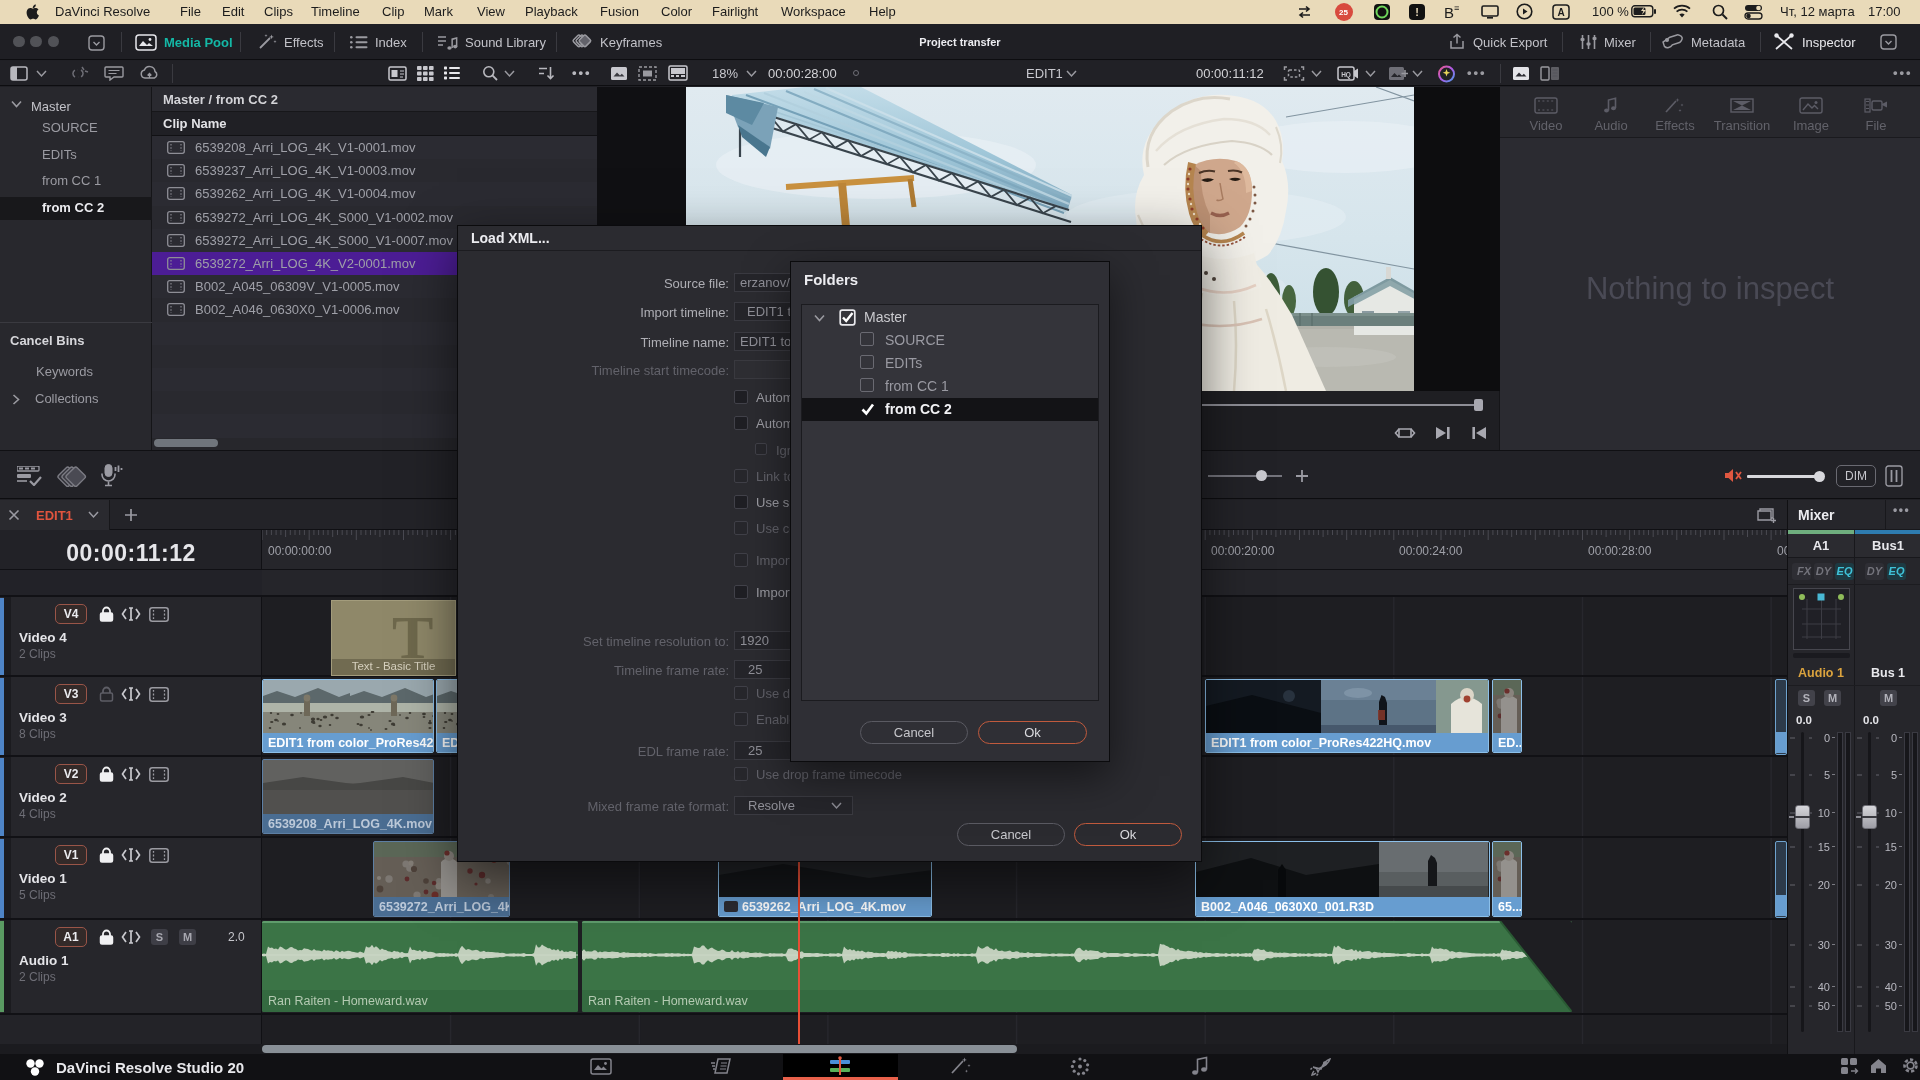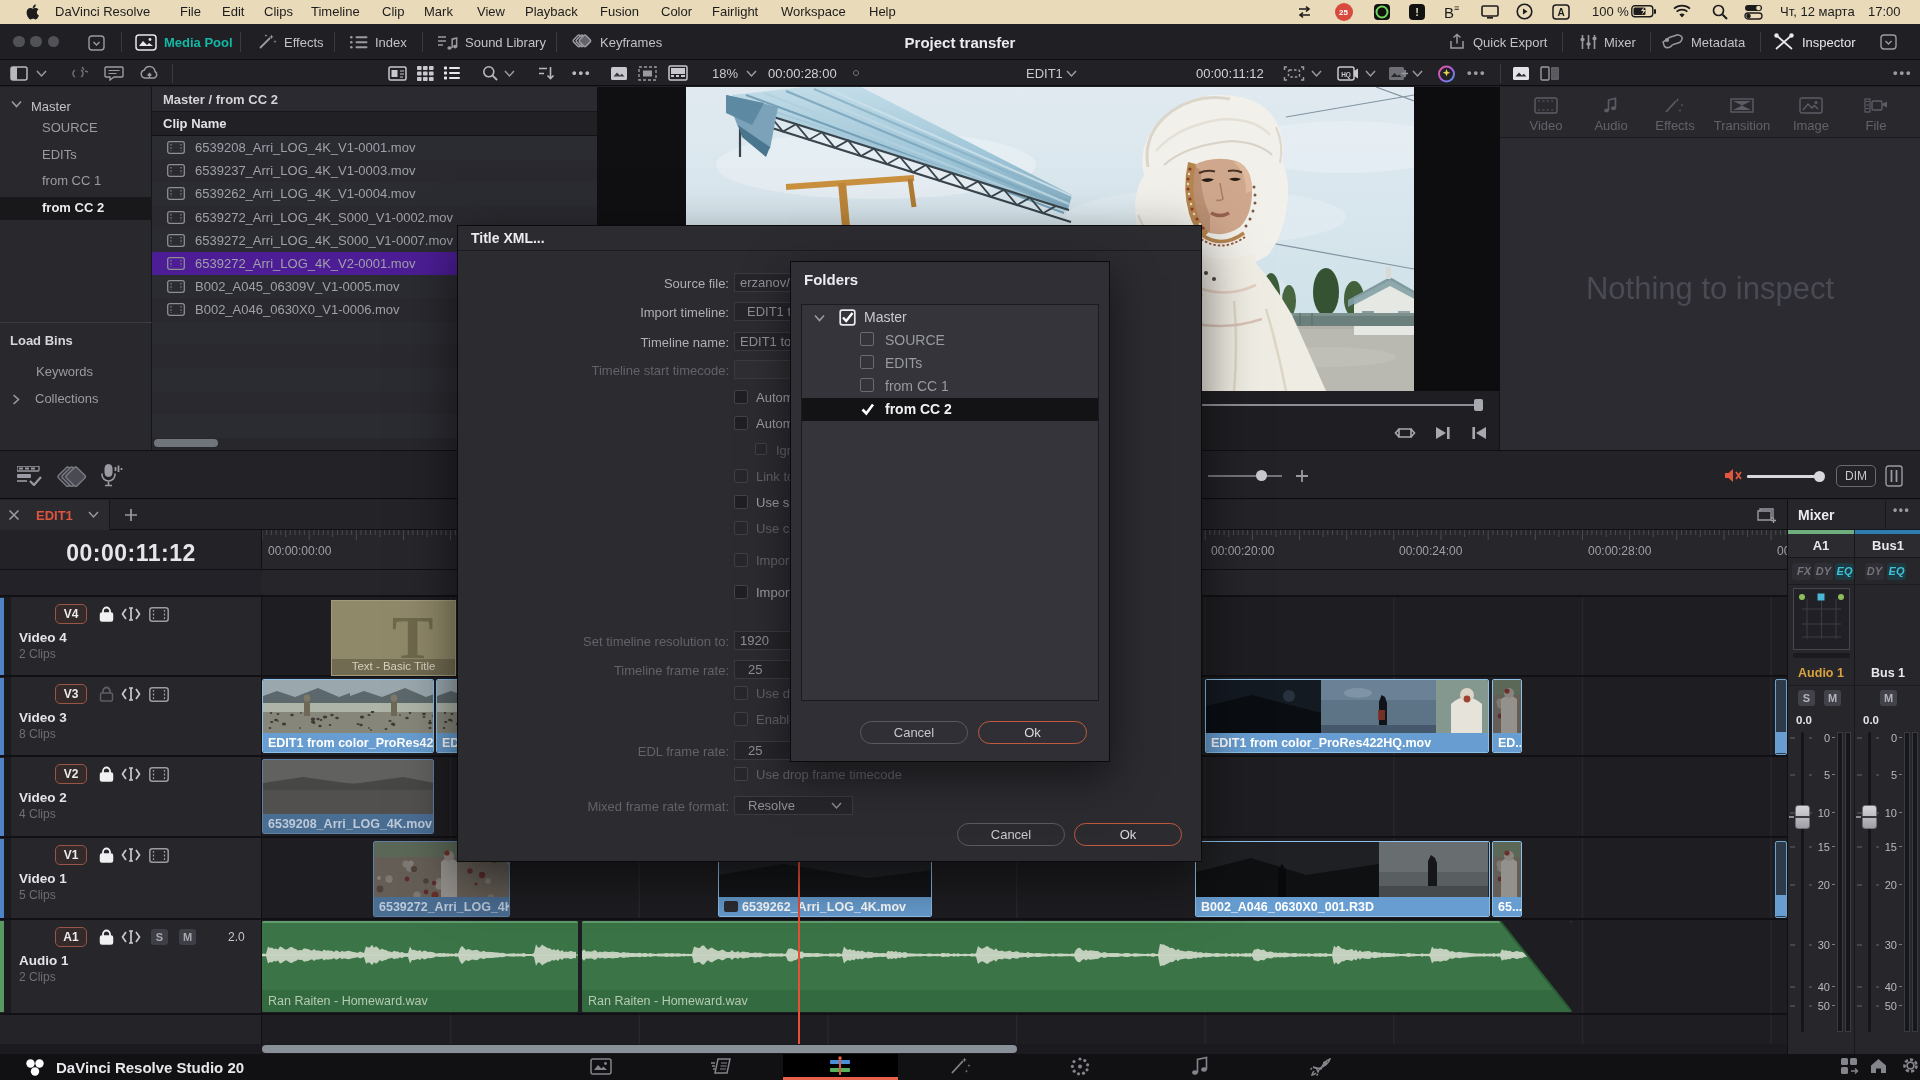--- a/index.html
+++ b/index.html
@@ -170,21 +170,21 @@
   <div class="tbItem" style="left:567px">
     <svg width="26" height="18" viewBox="0 0 26 18">
           <g fill="none" stroke="#9a9aa0" stroke-width="1.5">
             <rect x="6.2" y="2.8" transform="rotate(45 10.7 9)" width="9" height="9" rx="1.5"></rect>
             <rect x="9.2" y="2.8" transform="rotate(45 13.7 9)" width="9" height="9" rx="1.5"></rect>
             <rect x="12.2" y="2.8" transform="rotate(45 16.7 9)" width="9" height="9" rx="1.5" fill="#62626a"></rect>
           </g>
         </svg>
     <span>Keyframes</span>
   </div>
-  <div class="abs" style="left:860px;top:0;width:200px;height:36px;display:flex;align-items:center;justify-content:center;color:#ececf0;font-weight:bold;font-size:15px">Project transfer</div>
+  <div class="abs" style="left:860px;top:0;width:200px;height:36px;display:flex;align-items:center;justify-content:center;color:#ececf0;font-weight:bold;font-size:11px">Project transfer</div>
   <div class="tbItem" style="left:1448px">
     <svg width="18" height="18" viewBox="0 0 18 18">
           <g stroke="#9a9aa0" stroke-width="1.5" fill="none">
             <path d="M9 1.5v9M5.5 4.5L9 1.5l3.5 3"></path>
             <path d="M3 8v7h12V8"></path>
           </g>
         </svg>
     <span>Quick Export</span>
   </div>
   <div class="tbSep" style="left:1562px"></div>
@@ -369,21 +369,21 @@
     <svg class="abs" style="left:11px;top:13px" width="11" height="9" viewBox="0 0 11 9">
           <path d="M1 1.5l4.5 5L10 1.5" fill="none" stroke="#9a9aa0" stroke-width="1.6"></path>
         </svg>
     <span class="abs" style="left:31px;top:12px;color:#c2c2c8">Master</span>
     <span class="abs" style="left:42px;top:33px;color:#9b9ba2">SOURCE</span>
     <span class="abs" style="left:42px;top:60px;color:#9b9ba2">EDITs</span>
     <span class="abs" style="left:42px;top:86px;color:#9b9ba2">from CC 1</span>
     <div class="abs" style="left:0;top:110px;width:152px;height:23px;background:#18181b"></div>
     <span class="abs" style="left:42px;top:113px;color:#ececf0;font-weight:bold">from CC 2</span>
     <div class="abs" style="left:0;top:235px;width:152px;height:1px;background:#3a3a40"></div>
-    <span class="abs" style="left:10px;top:246px;color:#d6d6da;font-weight:bold">Load Bins</span>
+    <span class="abs" style="left:10px;top:246px;color:#d6d6da;font-weight:bold">Cancel Bins</span>
     <span class="abs" style="left:36px;top:277px;color:#9b9ba2">Keywords</span>
     <svg class="abs" style="left:12px;top:307px" width="9" height="11" viewBox="0 0 9 11">
           <path d="M1.5 1l5 4.5-5 4.5" fill="none" stroke="#9a9aa0" stroke-width="1.6"></path>
         </svg>
     <span class="abs" style="left:35px;top:304px;color:#9b9ba2">Collections</span>
   </div>
   <div id="cliplist">
     <div class="abs" style="left:0;top:0;width:445px;height:25px;background:#2a2a30;border-bottom:1px solid #17171a">
       <span class="abs" style="left:11px;top:5px;color:#d4d4d8;font-size:13px;font-weight:bold">Master / from CC 2</span>
     </div>
@@ -1287,21 +1287,21 @@
 <svg class="abs" style="left:1869px;top:3px" width="19" height="18" viewBox="0 0 19 18">
         <path d="M2 8.5L9.5 2 17 8.5V16h-5v-4.5H7V16H2z" fill="#84848c"></path>
       </svg>
 <svg class="abs" style="left:1901px;top:2px" width="19" height="19" viewBox="0 0 19 19">
         <circle cx="9.5" cy="9.5" r="6" fill="none" stroke="#84848c" stroke-width="2.6" stroke-dasharray="3.2 2.2"></circle>
         <circle cx="9.5" cy="9.5" r="3.4" fill="none" stroke="#84848c" stroke-width="1.8"></circle>
       </svg>
 </div>
 <div id="dlg">
   <div class="abs" style="left:0;top:0;width:743px;height:25px;border-bottom:1px solid #1c1c20">
-        <span class="abs" style="left:13px;top:4px;color:#ececf0;font-weight:bold;font-size:14px">Title XML...</span>
+        <span class="abs" style="left:13px;top:4px;color:#ececf0;font-weight:bold;font-size:14px">Load XML...</span>
       </div>
   <div class="lbl lblOn" style="right:472px;top:50px;width:200px">Source file:</div>
   <div class="inp" style="left:276px;top:47px;width:250px">erzanov/Desktop/EDIT1 to</div>
   <div class="lbl lblOn" style="right:472px;top:79px;width:200px">Import timeline:</div>
   <div class="inp" style="left:276px;top:76px;width:250px;text-align:left;padding-left:12px">EDIT1 to</div>
   <div class="lbl lblOn" style="right:472px;top:109px;width:200px">Timeline name:</div>
   <div class="inp" style="left:276px;top:106px;width:250px">EDIT1 to c</div>
   <div class="lbl" style="right:472px;top:137px;width:220px">Timeline start timecode:</div>
   <div class="inp" style="left:276px;top:134px;width:250px;background:#2e2e33;border-color:#3a3a40"></div>
   <div class="cb" style="left:276px;top:164px;background:#1f1f24;border-color:#42424a"></div>

